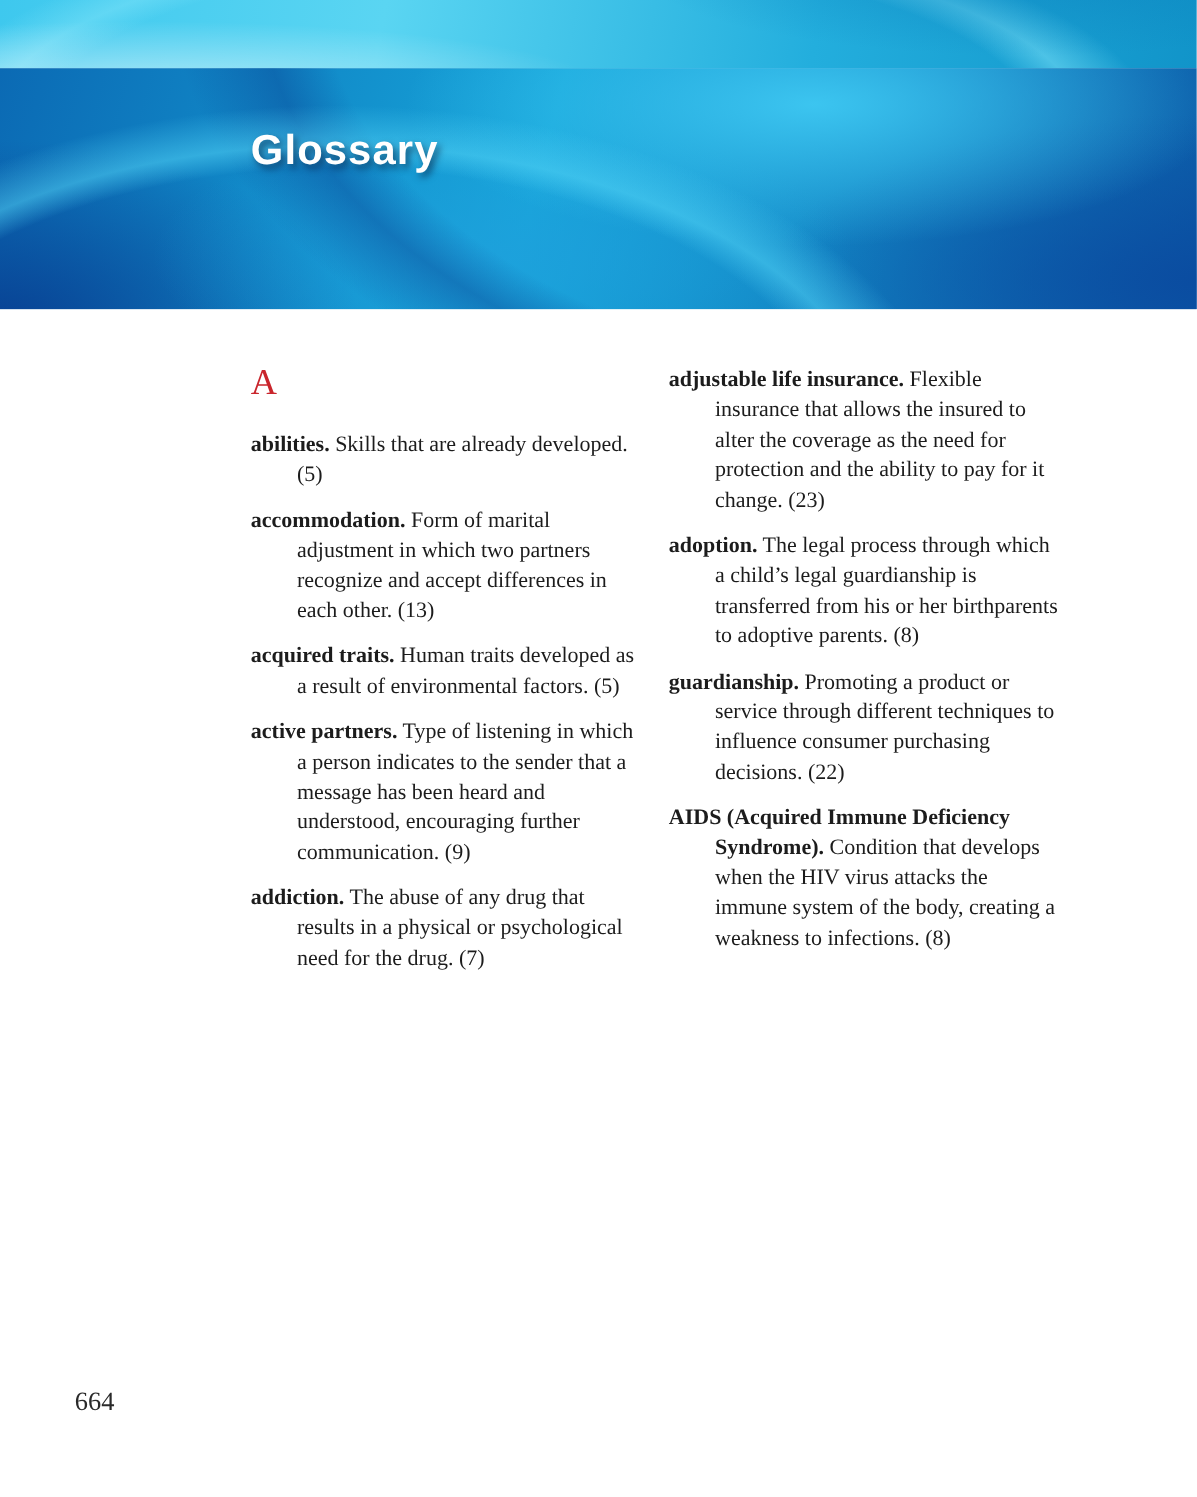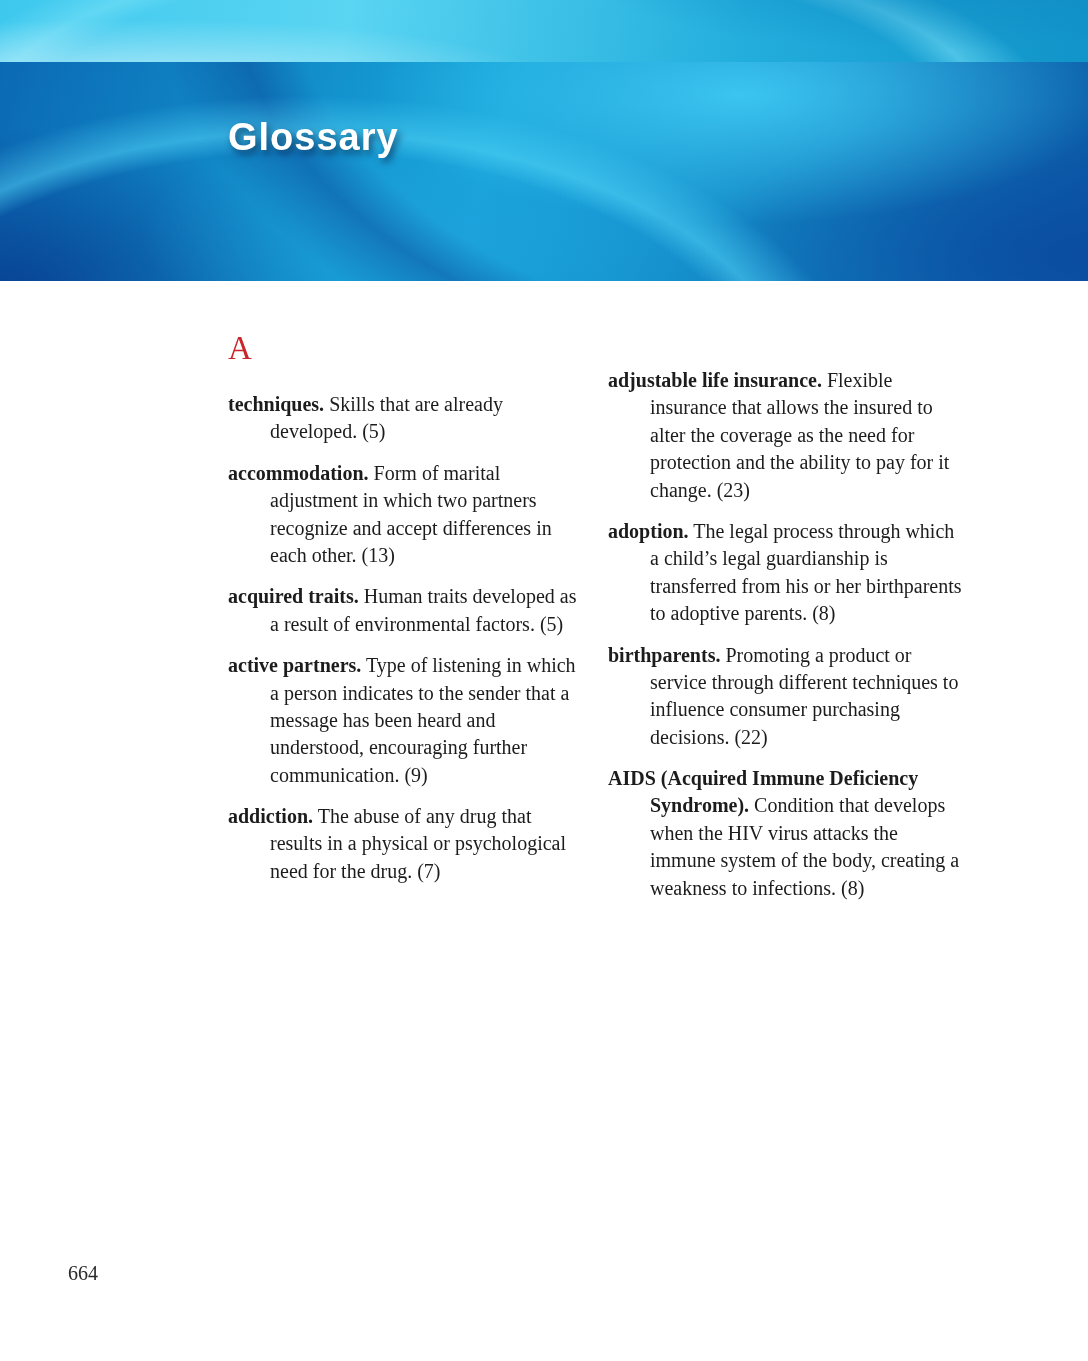--- a/index.html
+++ b/index.html
@@ -39,57 +39,57 @@
     color: #ffffff;
     text-shadow: 3px 4px 7px rgba(0, 10, 40, 0.55);
   }
 
   
   .col {
     position: absolute; top: 332px;
     font-size: 20px; line-height: 1.37;
   }
   .col-left  { left: 228px; width: 350px; }
-  .col-right { left: 608px; width: 354px; margin-top: 35px; }
+  .col-right { left: 608px; width: 354px; }
 
   .section-letter {
     font-size: 33px; line-height: 1;
     color: #c9252c;
     margin-bottom: 26px;
     font-weight: normal;
   }
   .entry {
     padding-left: 42px;
     text-indent: -42px;
     margin-bottom: 14px;
   }
   .term { font-weight: bold; }
 
   .page-num {
     position: absolute; left: 68px; top: 1262px;
-    font-size: 20px; color: #2a2a2a; text-align: right;
+    font-size: 24px; color: #2a2a2a; text-align: right;
   }
 </style>
 </head>
 <body>
 
 <div class="top-strip"></div>
 <div class="banner"></div>
 <div class="title">Glossary</div>
 
 <div class="col col-left">
   <div class="section-letter">A</div>
 
-  <p class="entry"><span class="term">techniques.</span> <span>Skills that are already developed. (5)</span></p>
+  <p class="entry"><span class="term">abilities.</span> <span>Skills that are already developed. (5)</span></p>
   <p class="entry"><span class="term">accommodation.</span> <span>Form of marital adjustment in which two partners recognize and accept differences in each other. (13)</span></p>
   <p class="entry"><span class="term">acquired traits.</span> <span>Human traits developed as a result of environmental factors. (5)</span></p>
   <p class="entry"><span class="term">active partners.</span> <span>Type of listening in which a person indicates to the sender that a message has been heard and understood, encouraging further communication. (9)</span></p>
   <p class="entry"><span class="term">addiction.</span> <span>The abuse of any drug that results in a physical or psychological need for the drug. (7)</span></p>
 </div>
 
 <div class="col col-right">
   <p class="entry"><span class="term">adjustable life insurance.</span> <span>Flexible insurance that allows the insured to alter the coverage as the need for protection and the ability to pay for it change. (23)</span></p>
   <p class="entry"><span class="term">adoption.</span> <span>The legal process through which a child’s legal guardianship is transferred from his or her birthparents to adoptive parents. (8)</span></p>
-  <p class="entry"><span class="term">birthparents.</span> <span>Promoting a product or service through different techniques to influence consumer purchasing decisions. (22)</span></p>
+  <p class="entry"><span class="term">guardianship.</span> <span>Promoting a product or service through different techniques to influence consumer purchasing decisions. (22)</span></p>
   <p class="entry"><span class="term">AIDS (Acquired Immune Deficiency Syndrome).</span> <span>Condition that develops when the HIV virus attacks the immune system of the body, creating a weakness to infections. (8)</span></p>
 </div>
 
 <div class="page-num">664</div>
 
 </body></html>

